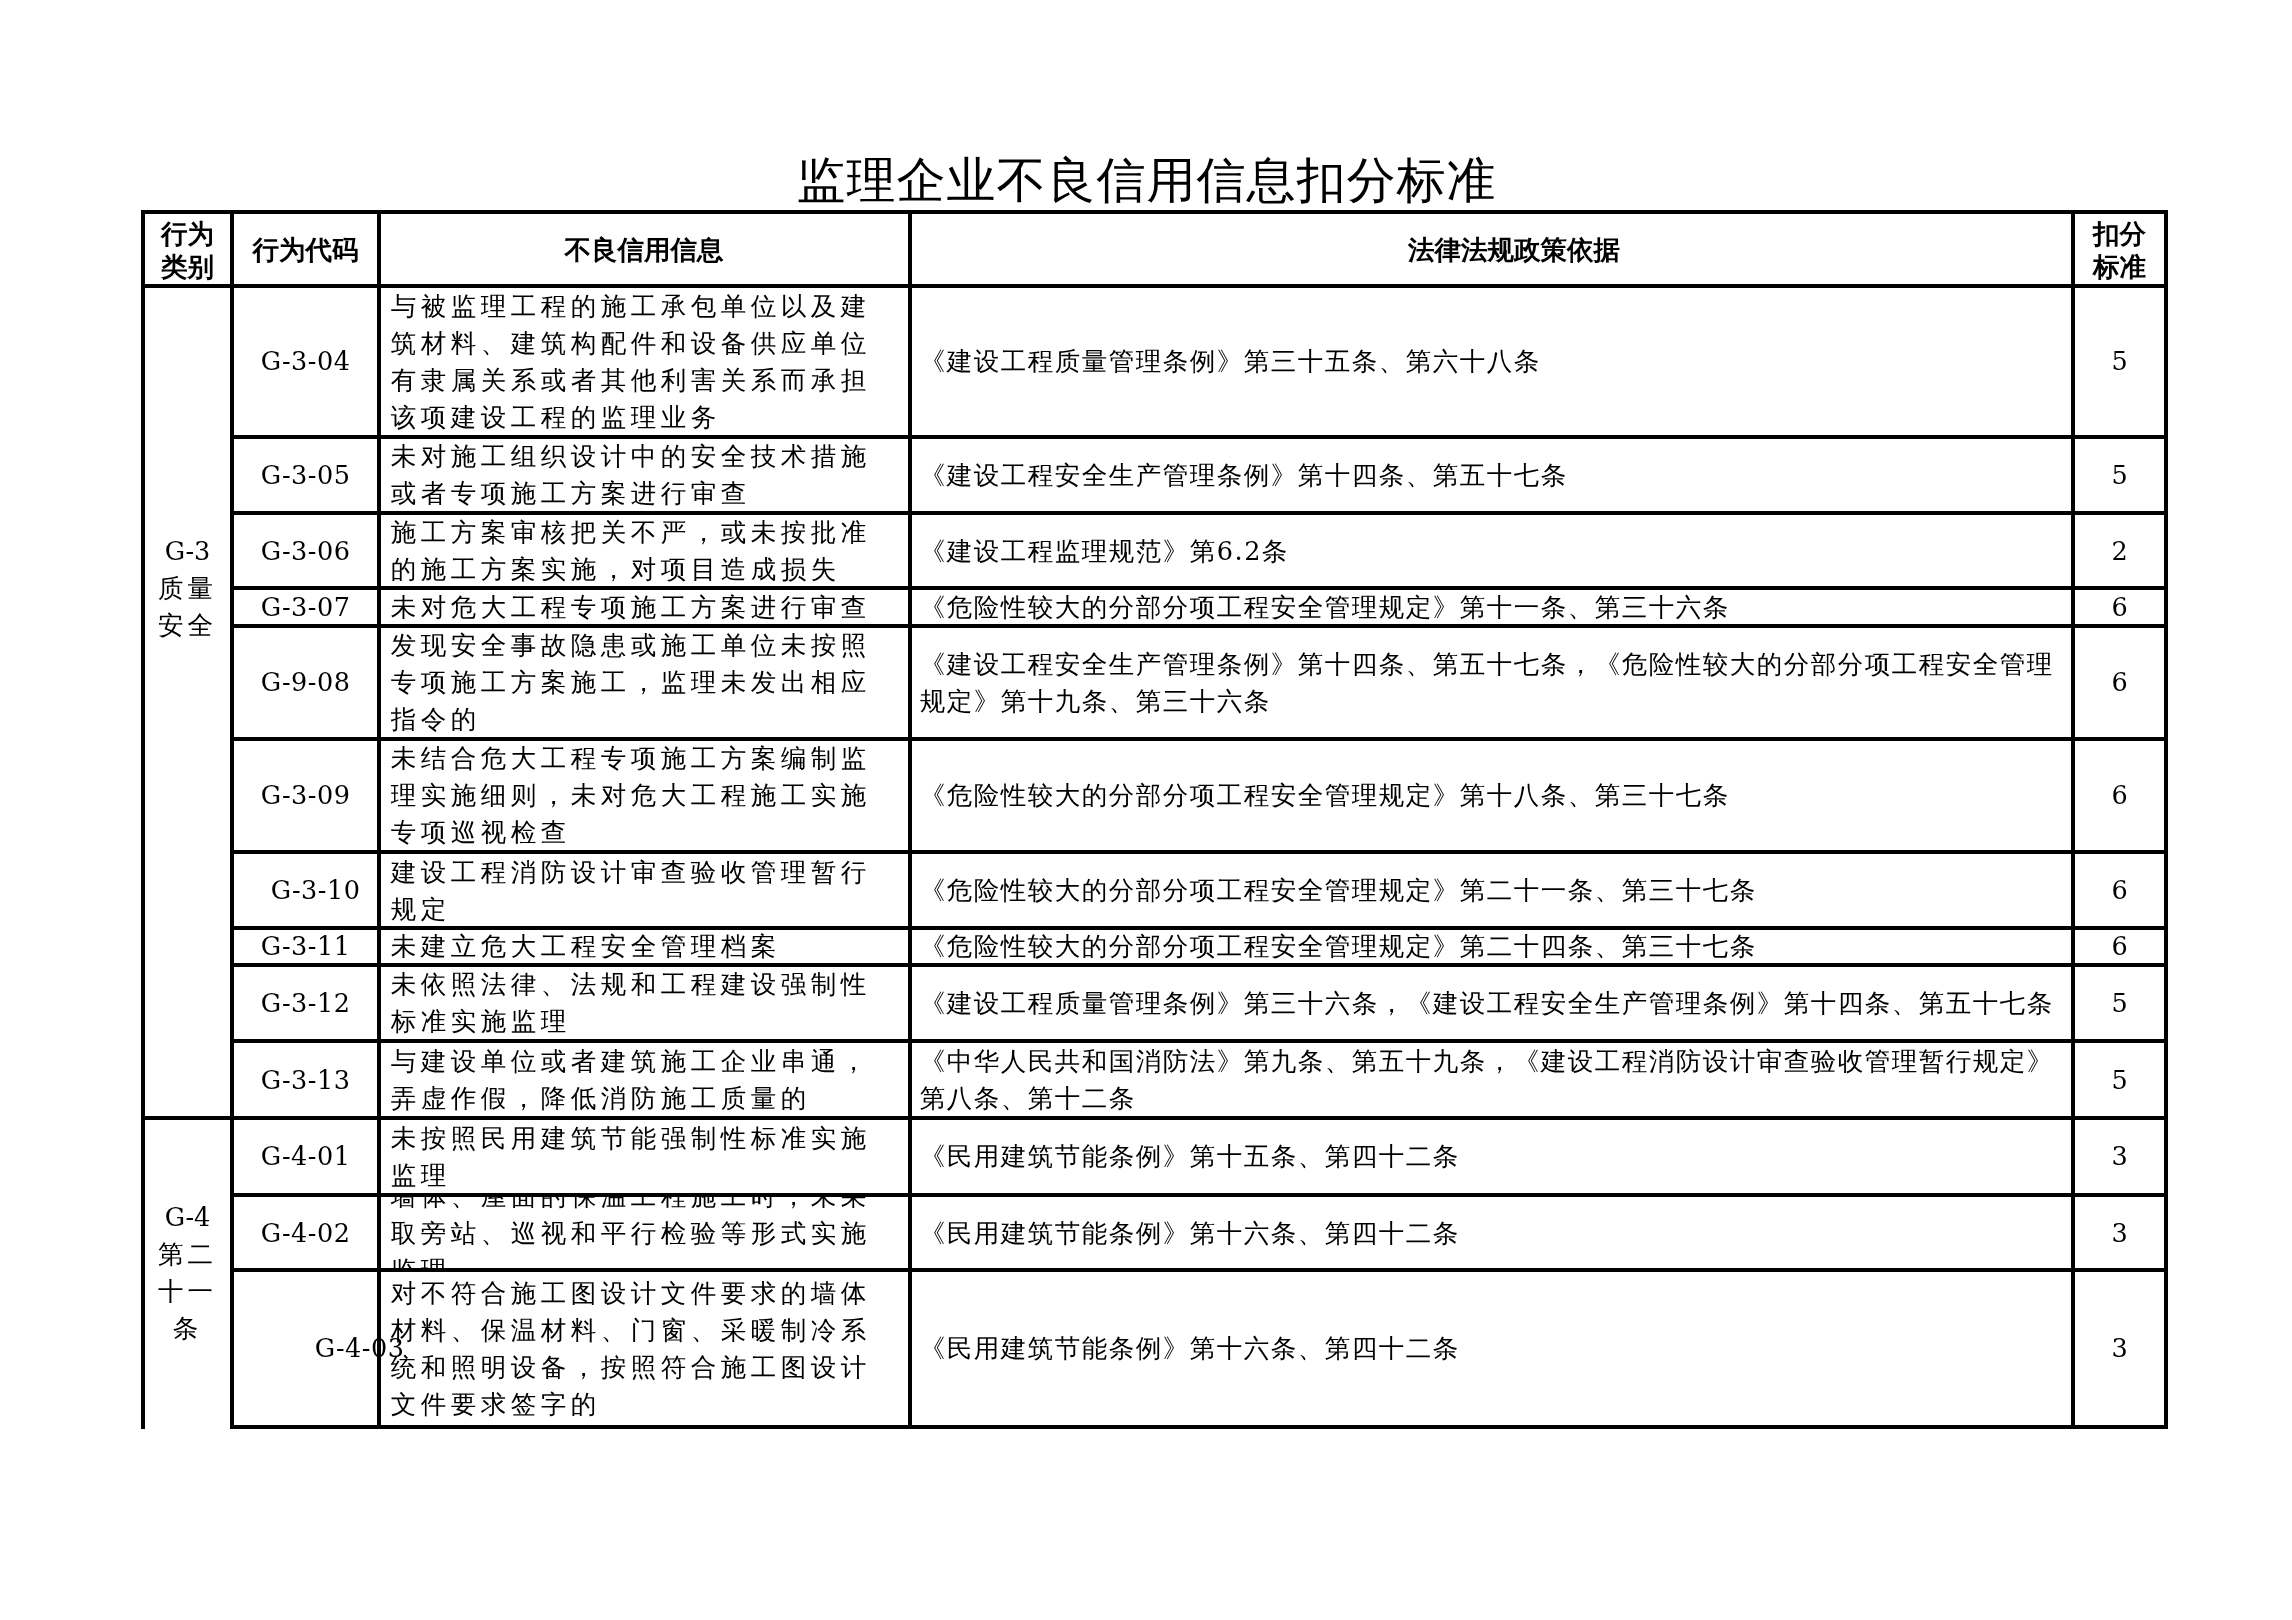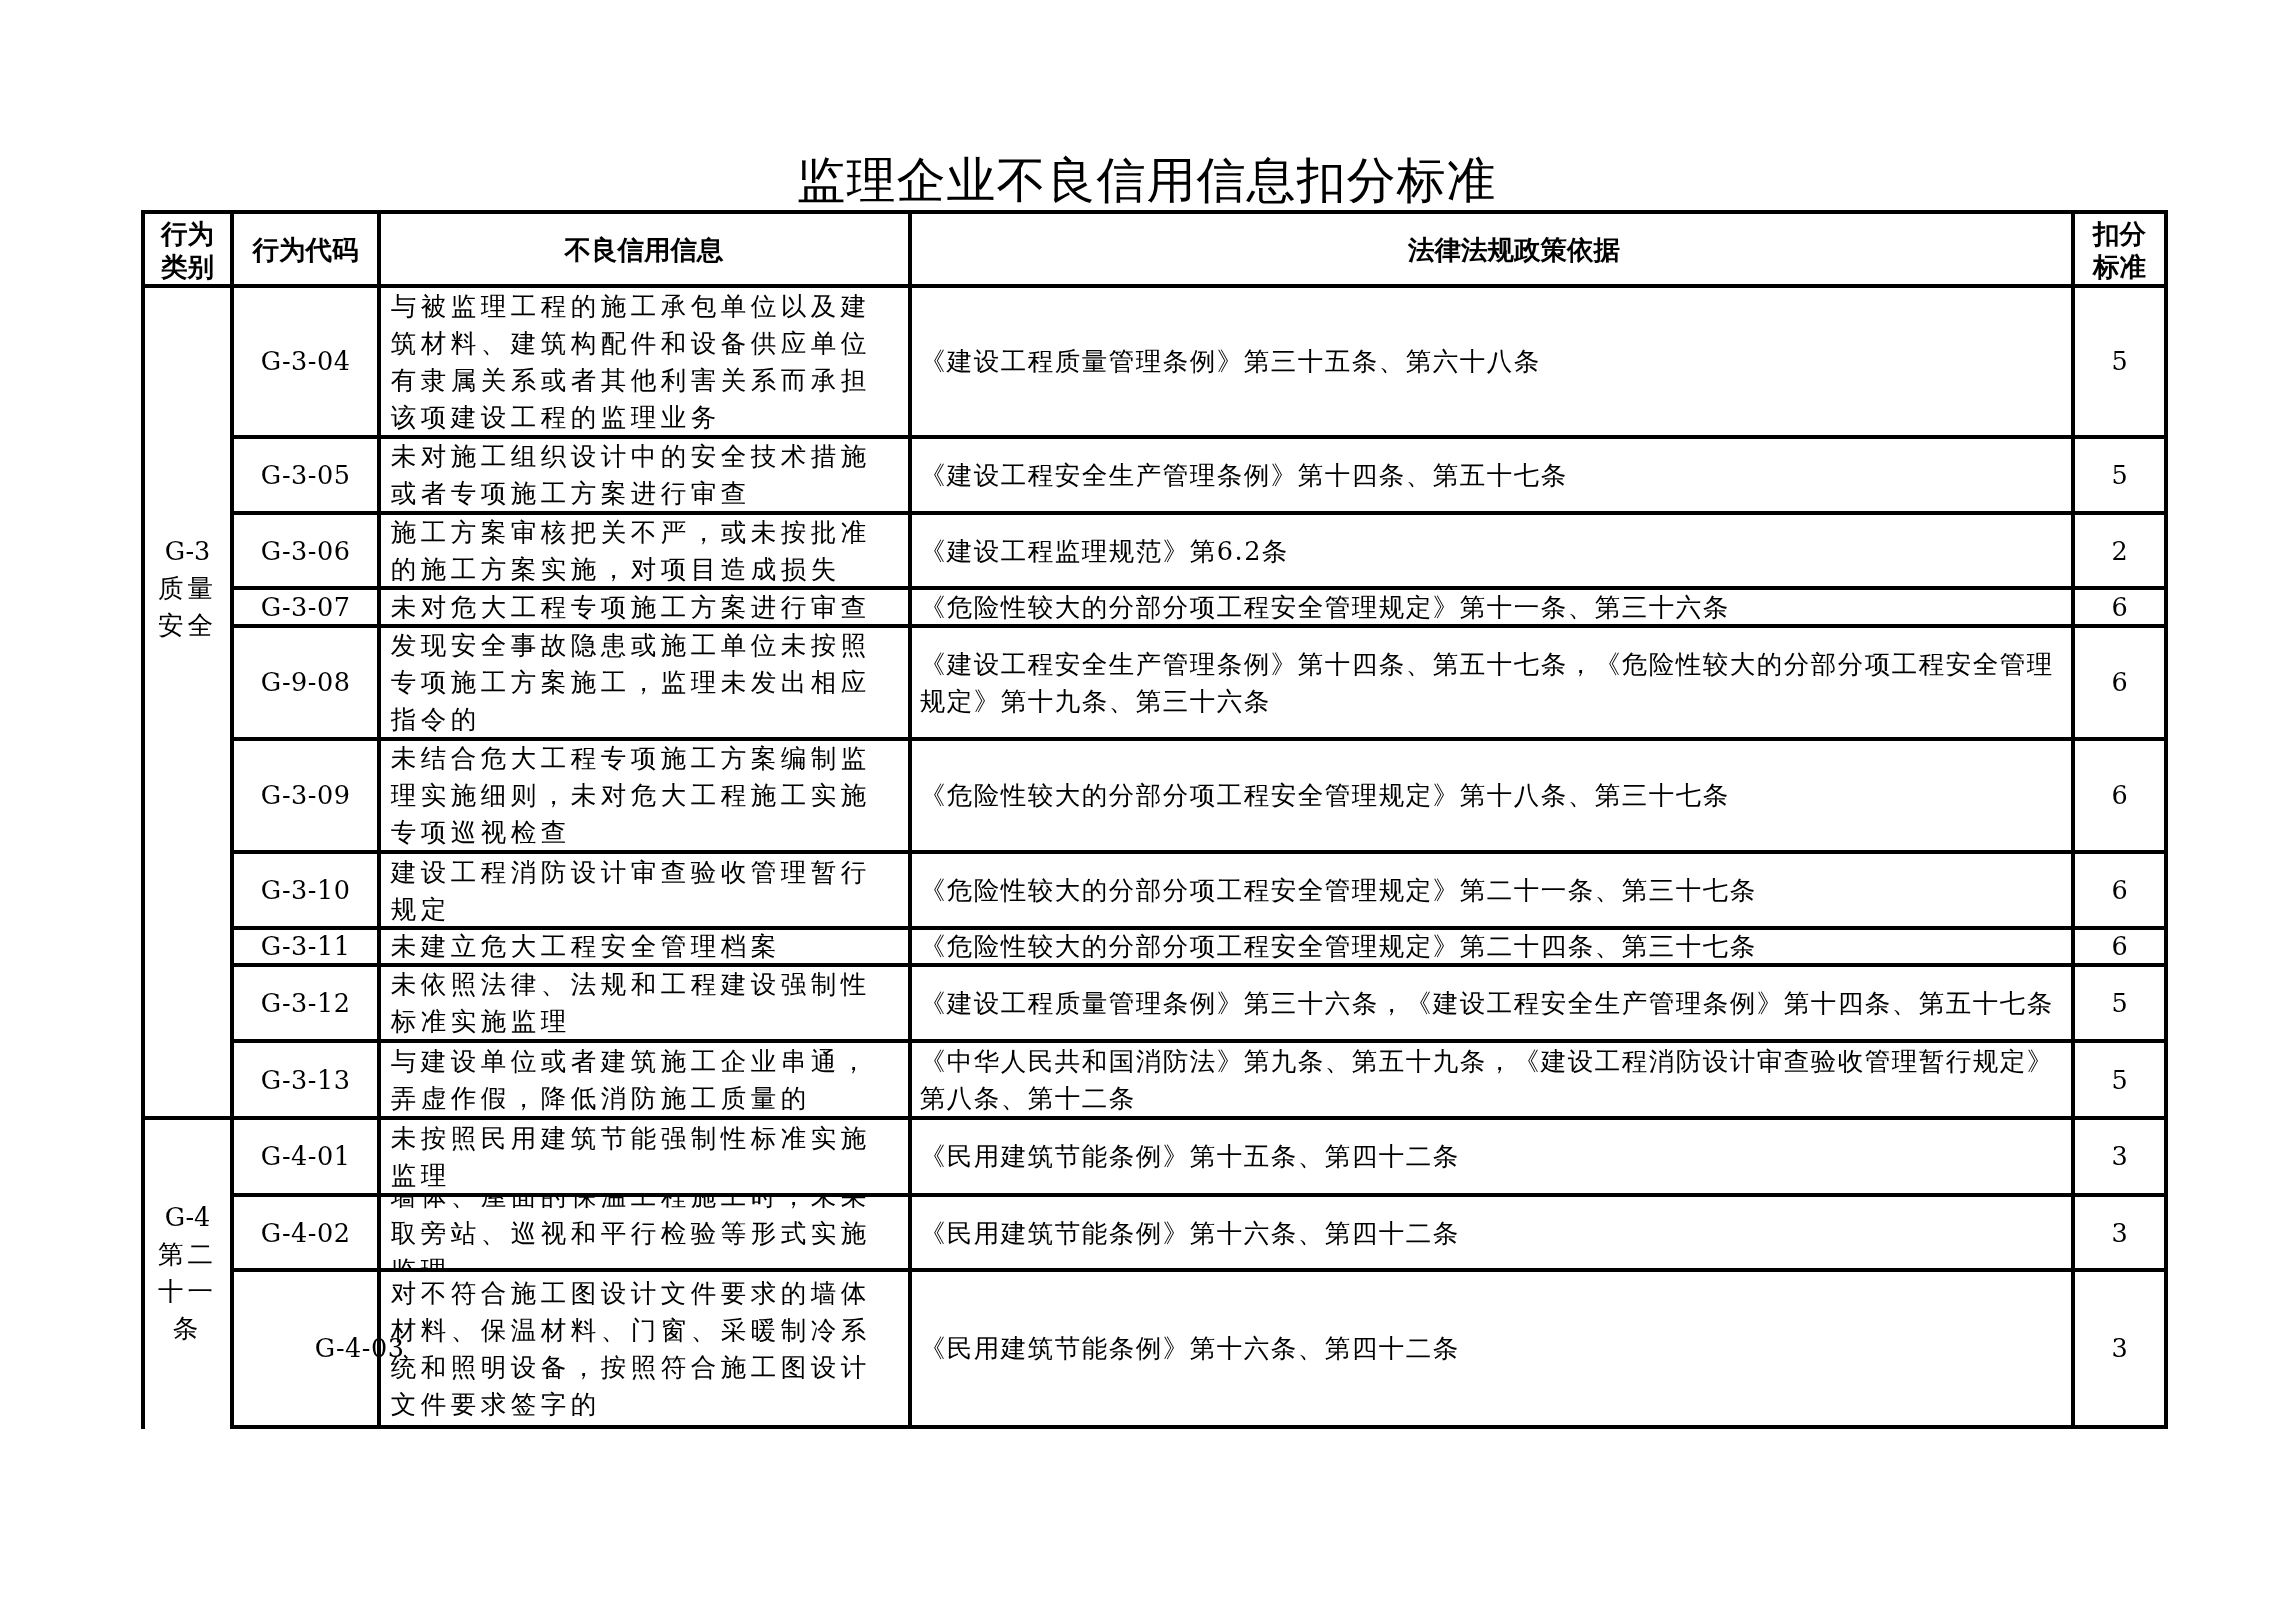--- a/index.html
+++ b/index.html
@@ -139,21 +139,21 @@
         <span>未结合危大工程专项施工方案编制监理实施细则，未对危大工程施工实施专项巡视检查</span>
       </div>
       <div class="cell basis" style="left: 912px; top: 741px; width: 1160px; height: 109px;">
         <span>《危险性较大的分部分项工程安全管理规定》第十八条、第三十七条</span>
       </div>
       <div class="cell center" style="left: 2075px; top: 741px; width: 89px; height: 109px;">
         <span>6</span>
       </div>
     </div>
     <div style="position: absolute; left: 0px; top: 0px;">
-      <div class="cell center code" style="left: 234px; top: 854px; width: 143px; height: 73px;">
+      <div class="cell center code" style="left: 244px; top: 854px; width: 143px; height: 73px;">
         <span>G-3-10</span>
       </div>
       <div class="cell info" style="left: 381px; top: 854px; width: 526px; height: 73px;">
         <span>建设工程消防设计审查验收管理暂行规定</span>
       </div>
       <div class="cell basis" style="left: 912px; top: 854px; width: 1160px; height: 73px;">
         <span>《危险性较大的分部分项工程安全管理规定》第二十一条、第三十七条</span>
       </div>
       <div class="cell center" style="left: 2075px; top: 854px; width: 89px; height: 73px;">
         <span>6</span>

